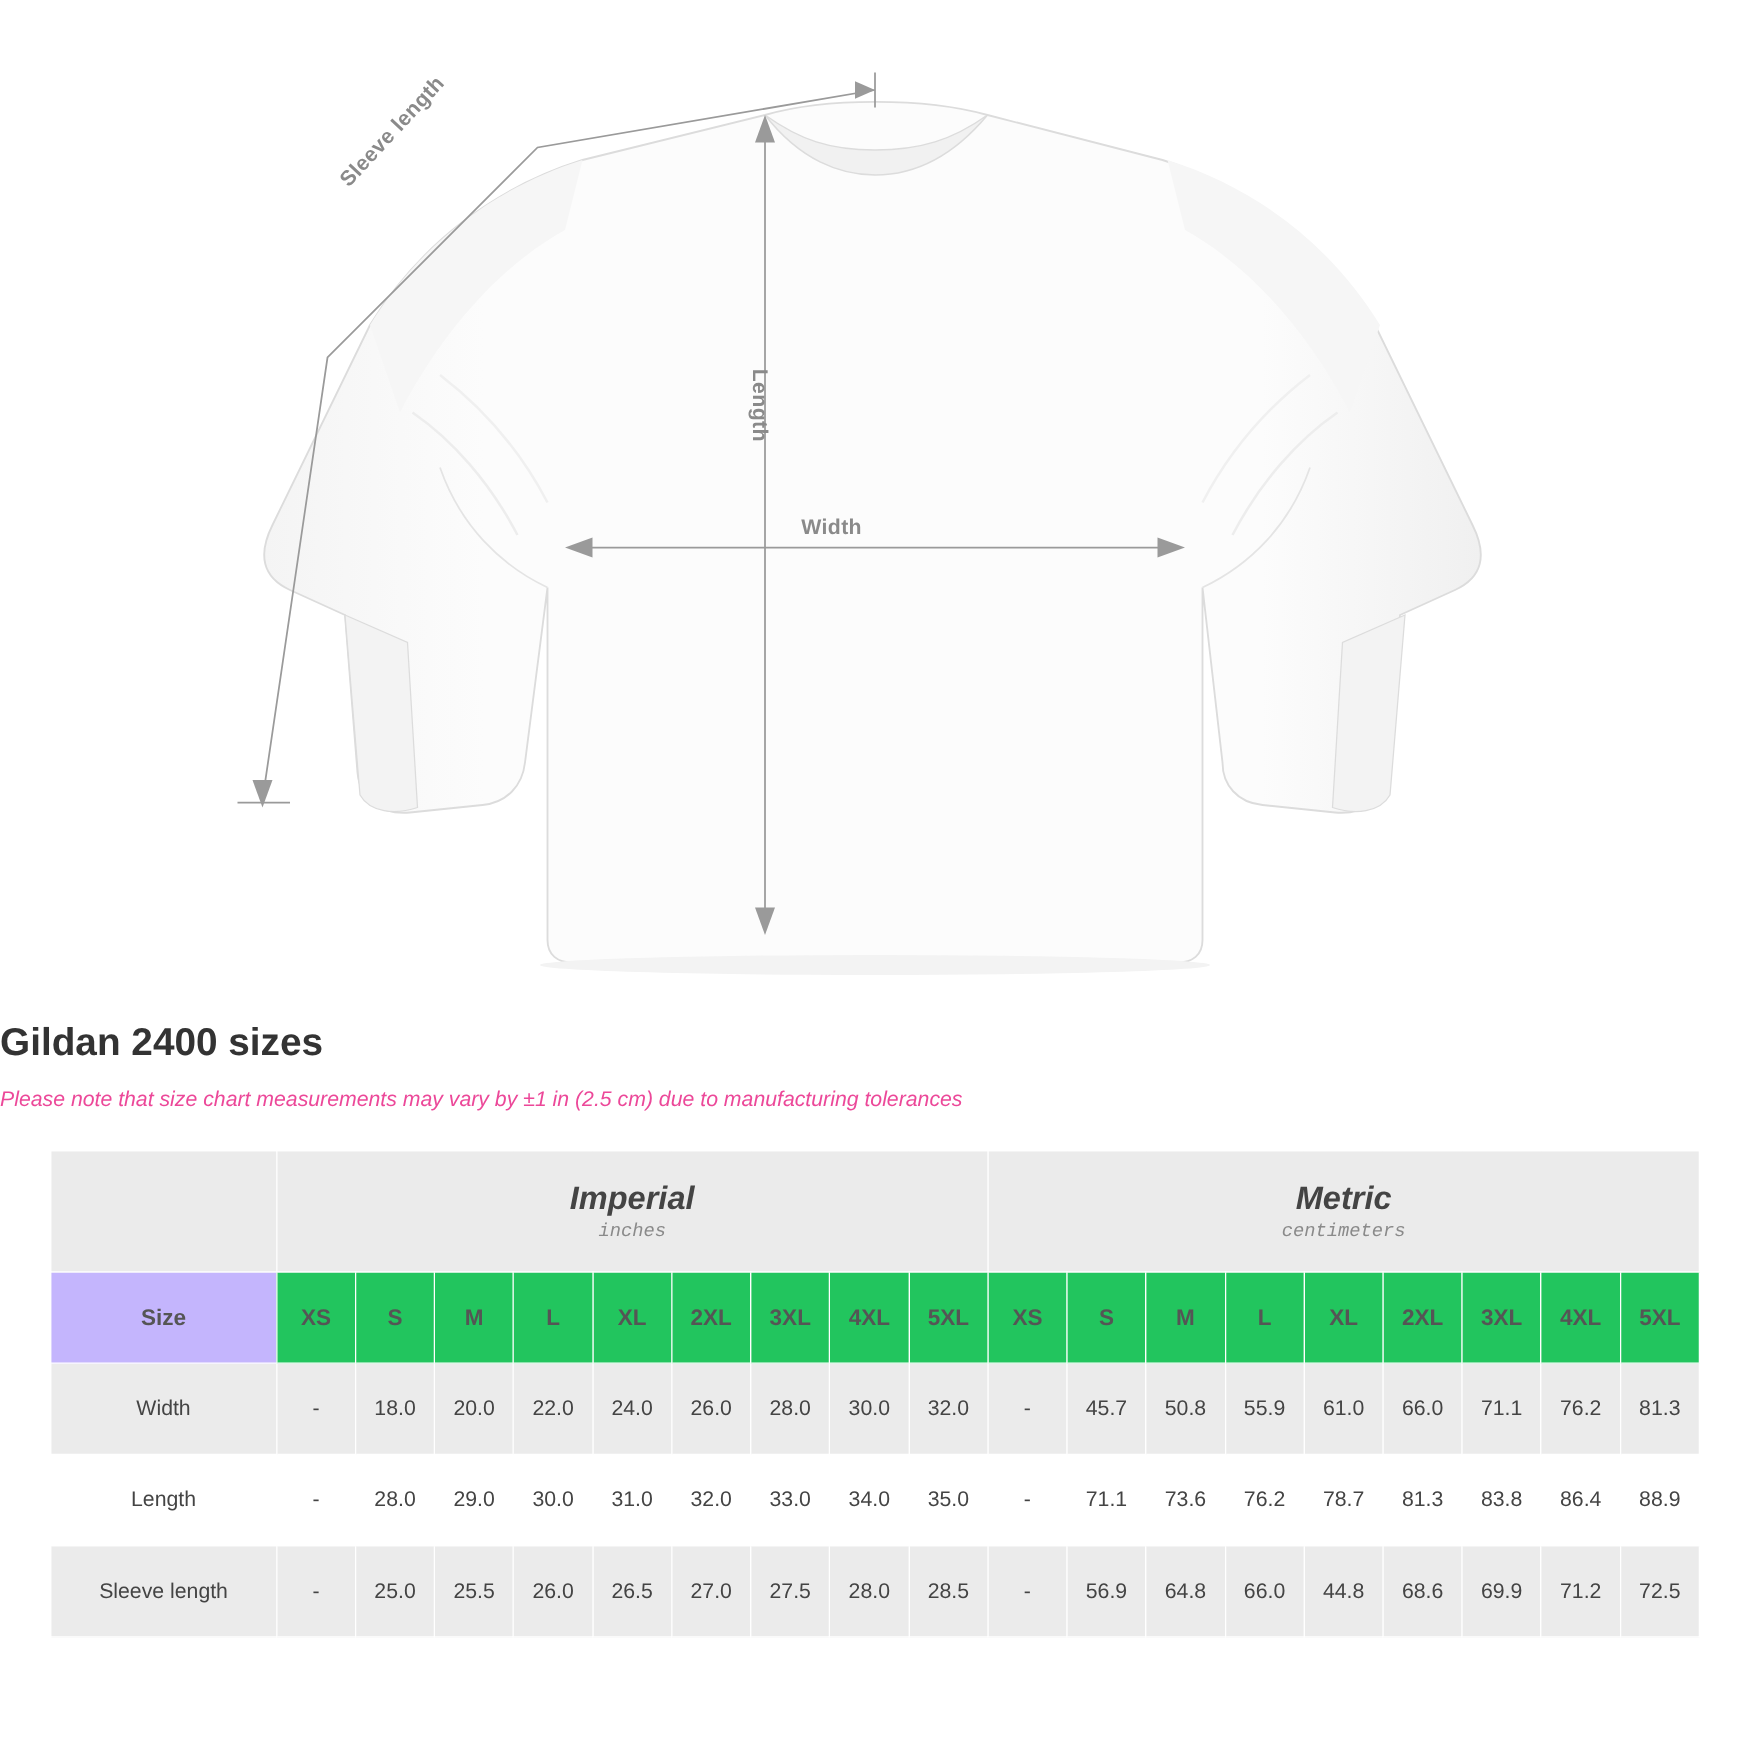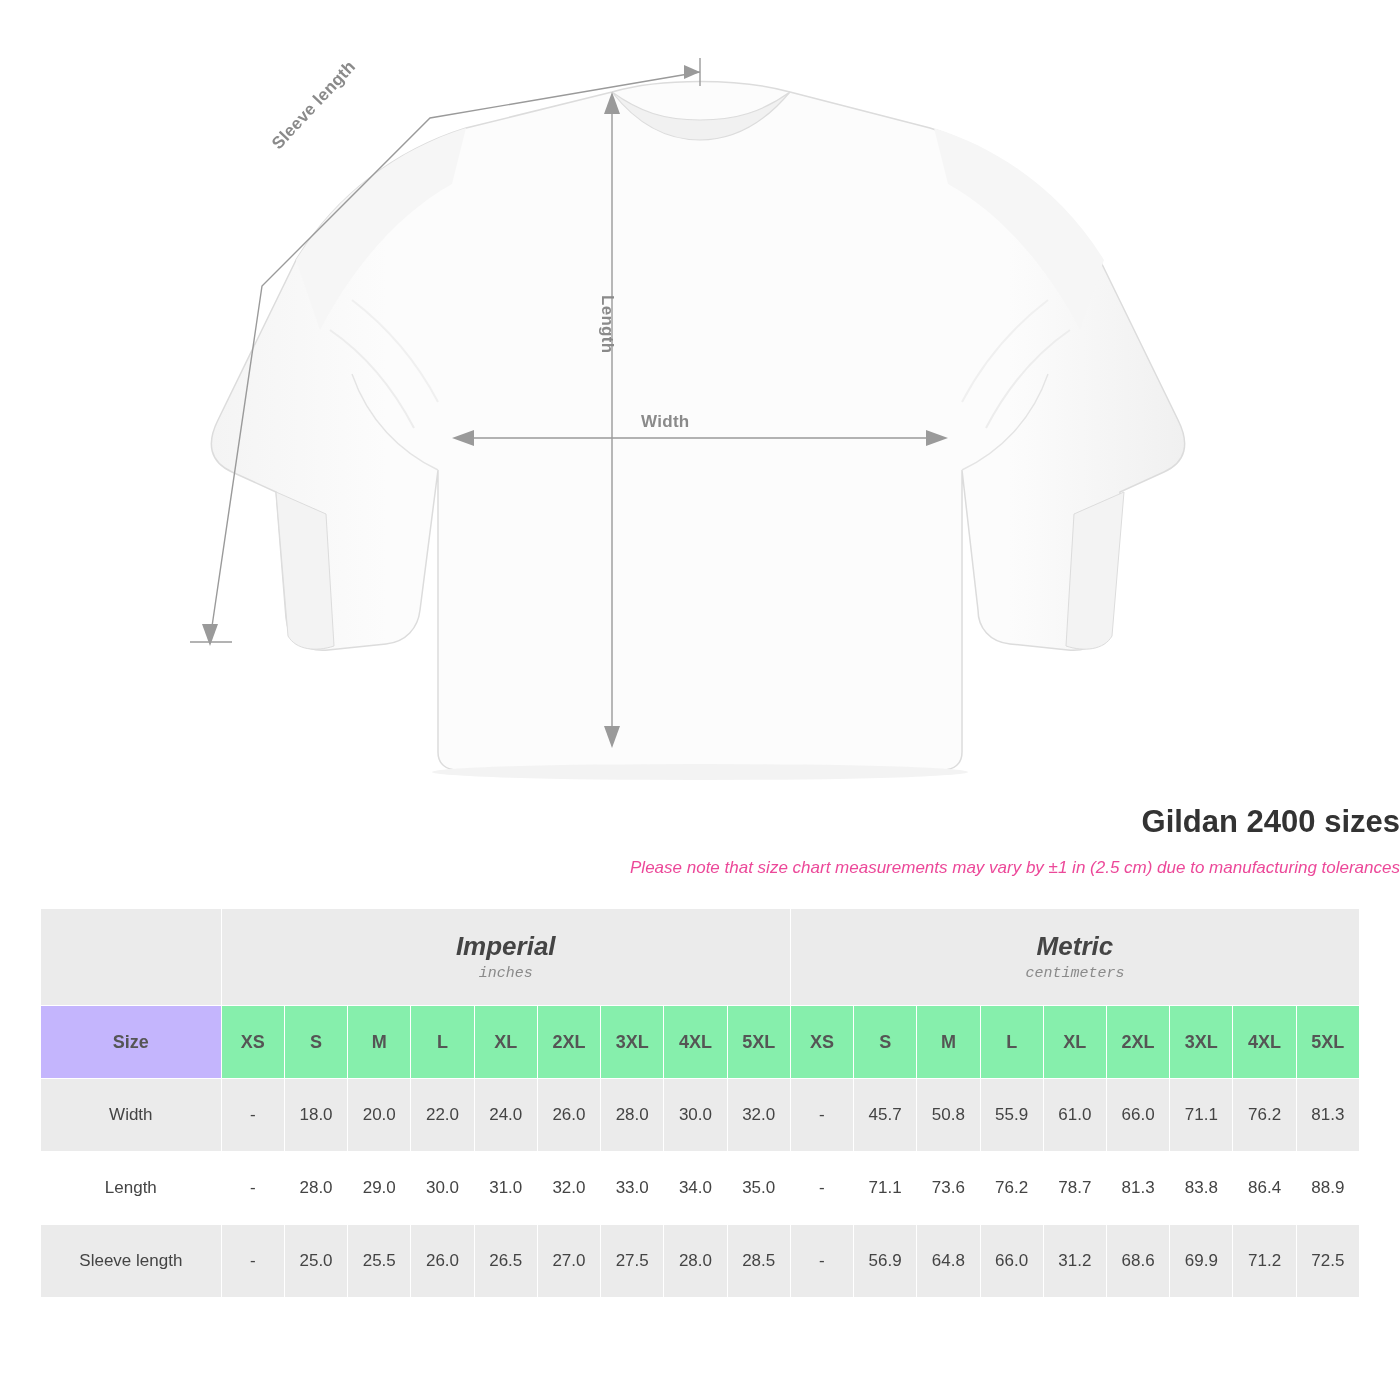--- a/index.html
+++ b/index.html
@@ -47,22 +47,22 @@
     transform: rotate(90deg);
     transform-origin: left top;
   }
   #label-width {
     left: 641px;
     top: 412px;
   }
 
   
   #title-block {
-    text-align: right;
-    margin-top: 4px;
+    text-align: left;
+    margin-top: 16px;
   }
   #chart-title {
     font-size: 31px;
     font-weight: bold;
     color: #333333;
     margin: 0 0 18px 0;
   }
   #chart-note {
     font-size: 17px;
     font-style: italic;
@@ -106,21 +106,21 @@
     display: block;
     margin-top: 5px;
     color: #8a8a8a;
     font-family: Liberation Mono, monospace;
   }
   .corner-cell {
     background: #ebebeb;
   }
   tr.head-row td {
     height: 72px;
-    background: #86efac;
+    background: #22c55e;
     font-weight: bold;
     color: #555555;
     font-size: 18px;
   }
   tr.head-row td.row-head {
     background: #c4b5fd;
   }
   tr.data-row td {
     height: 72px;
   }
@@ -352,21 +352,21 @@
           <td>26.0</td>
           <td>26.5</td>
           <td>27.0</td>
           <td>27.5</td>
           <td>28.0</td>
           <td>28.5</td>
           <td>-</td>
           <td>56.9</td>
           <td>64.8</td>
           <td>66.0</td>
-          <td>31.2</td>
+          <td>44.8</td>
           <td>68.6</td>
           <td>69.9</td>
           <td>71.2</td>
           <td>72.5</td>
         </tr>
       </tbody>
   </table>
 </div>
 
 </body></html>

